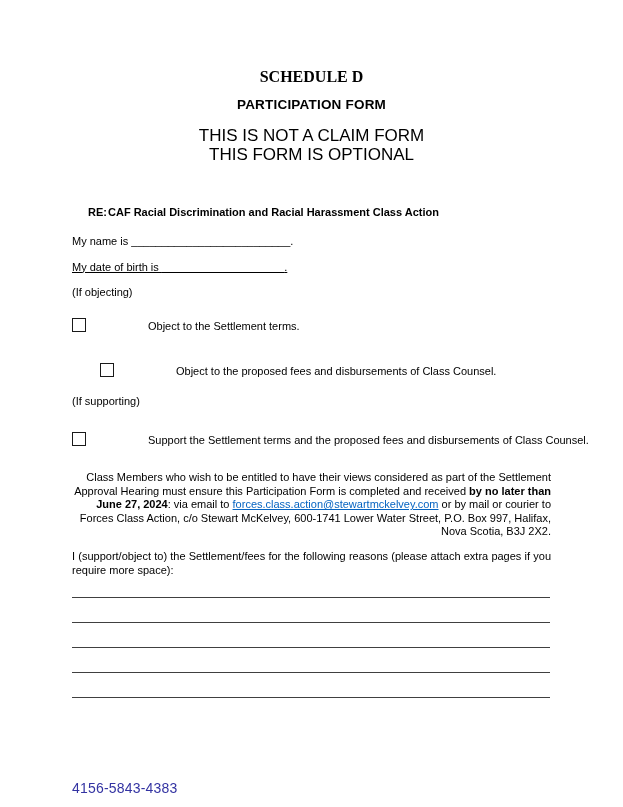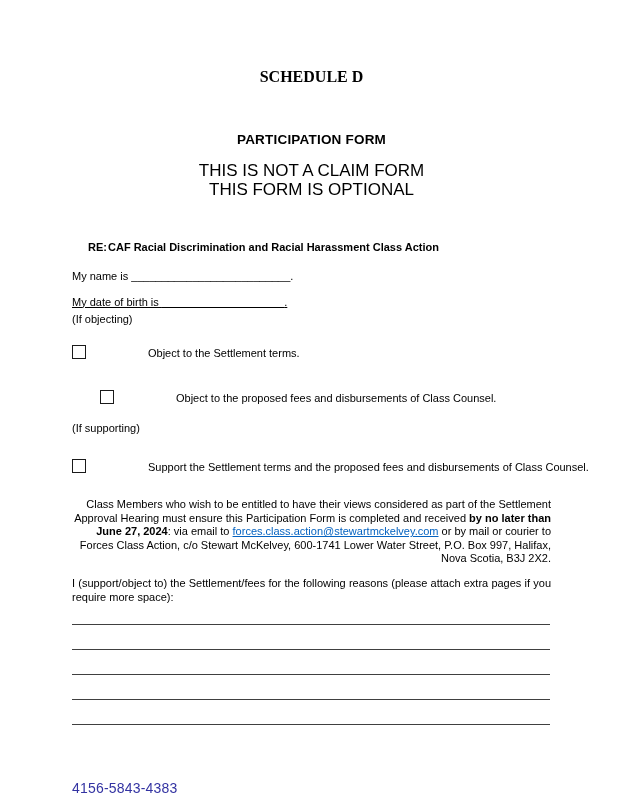--- a/index.html
+++ b/index.html
@@ -17,21 +17,21 @@
     overflow: hidden;
   }
   .schedule-heading {
     font-family: "Liberation Serif", serif;
     font-weight: bold;
     font-size: 16px;
     line-height: 14px;
     text-align: center;
   }
   .form-title {
-    margin-top: 48px;
+    margin-top: 13px;
     font-weight: bold;
     font-size: 13.5px;
     line-height: 16px;
     text-align: center;
     letter-spacing: 0.2px;
   }
   .form-subtitle {
     margin-top: 13px;
     font-size: 17px;
     line-height: 19px;
@@ -39,21 +39,21 @@
   }
   .re-line {
     margin-top: 42px;
     font-weight: bold;
     display: flex;
   }
   .re-label { display: inline-block; width: 20px; flex: none; padding-left: 16px; }
   .name-line { margin-top: 15px; }
   .dob-line { margin-top: 12px; text-decoration: underline; }
   .reasons-intro { margin-top: 12px; }
-  .if-heading-objecting { margin-top: 4px; }
+  .if-heading-objecting { margin-top: 12px; }
   .if-heading-supporting { margin-top: 16px; }
   .check-row { display: flex; align-items: flex-start; gap: 36px; }
   .check-row-1 { margin-top: 18px; }
   .check-row-2 { margin-top: 29px; padding-left: 28px; }
   .check-row-3 { margin-top: 24px; }
   .checkbox {
     flex: none;
     width: 14px;
     height: 14px;
     box-sizing: border-box;

